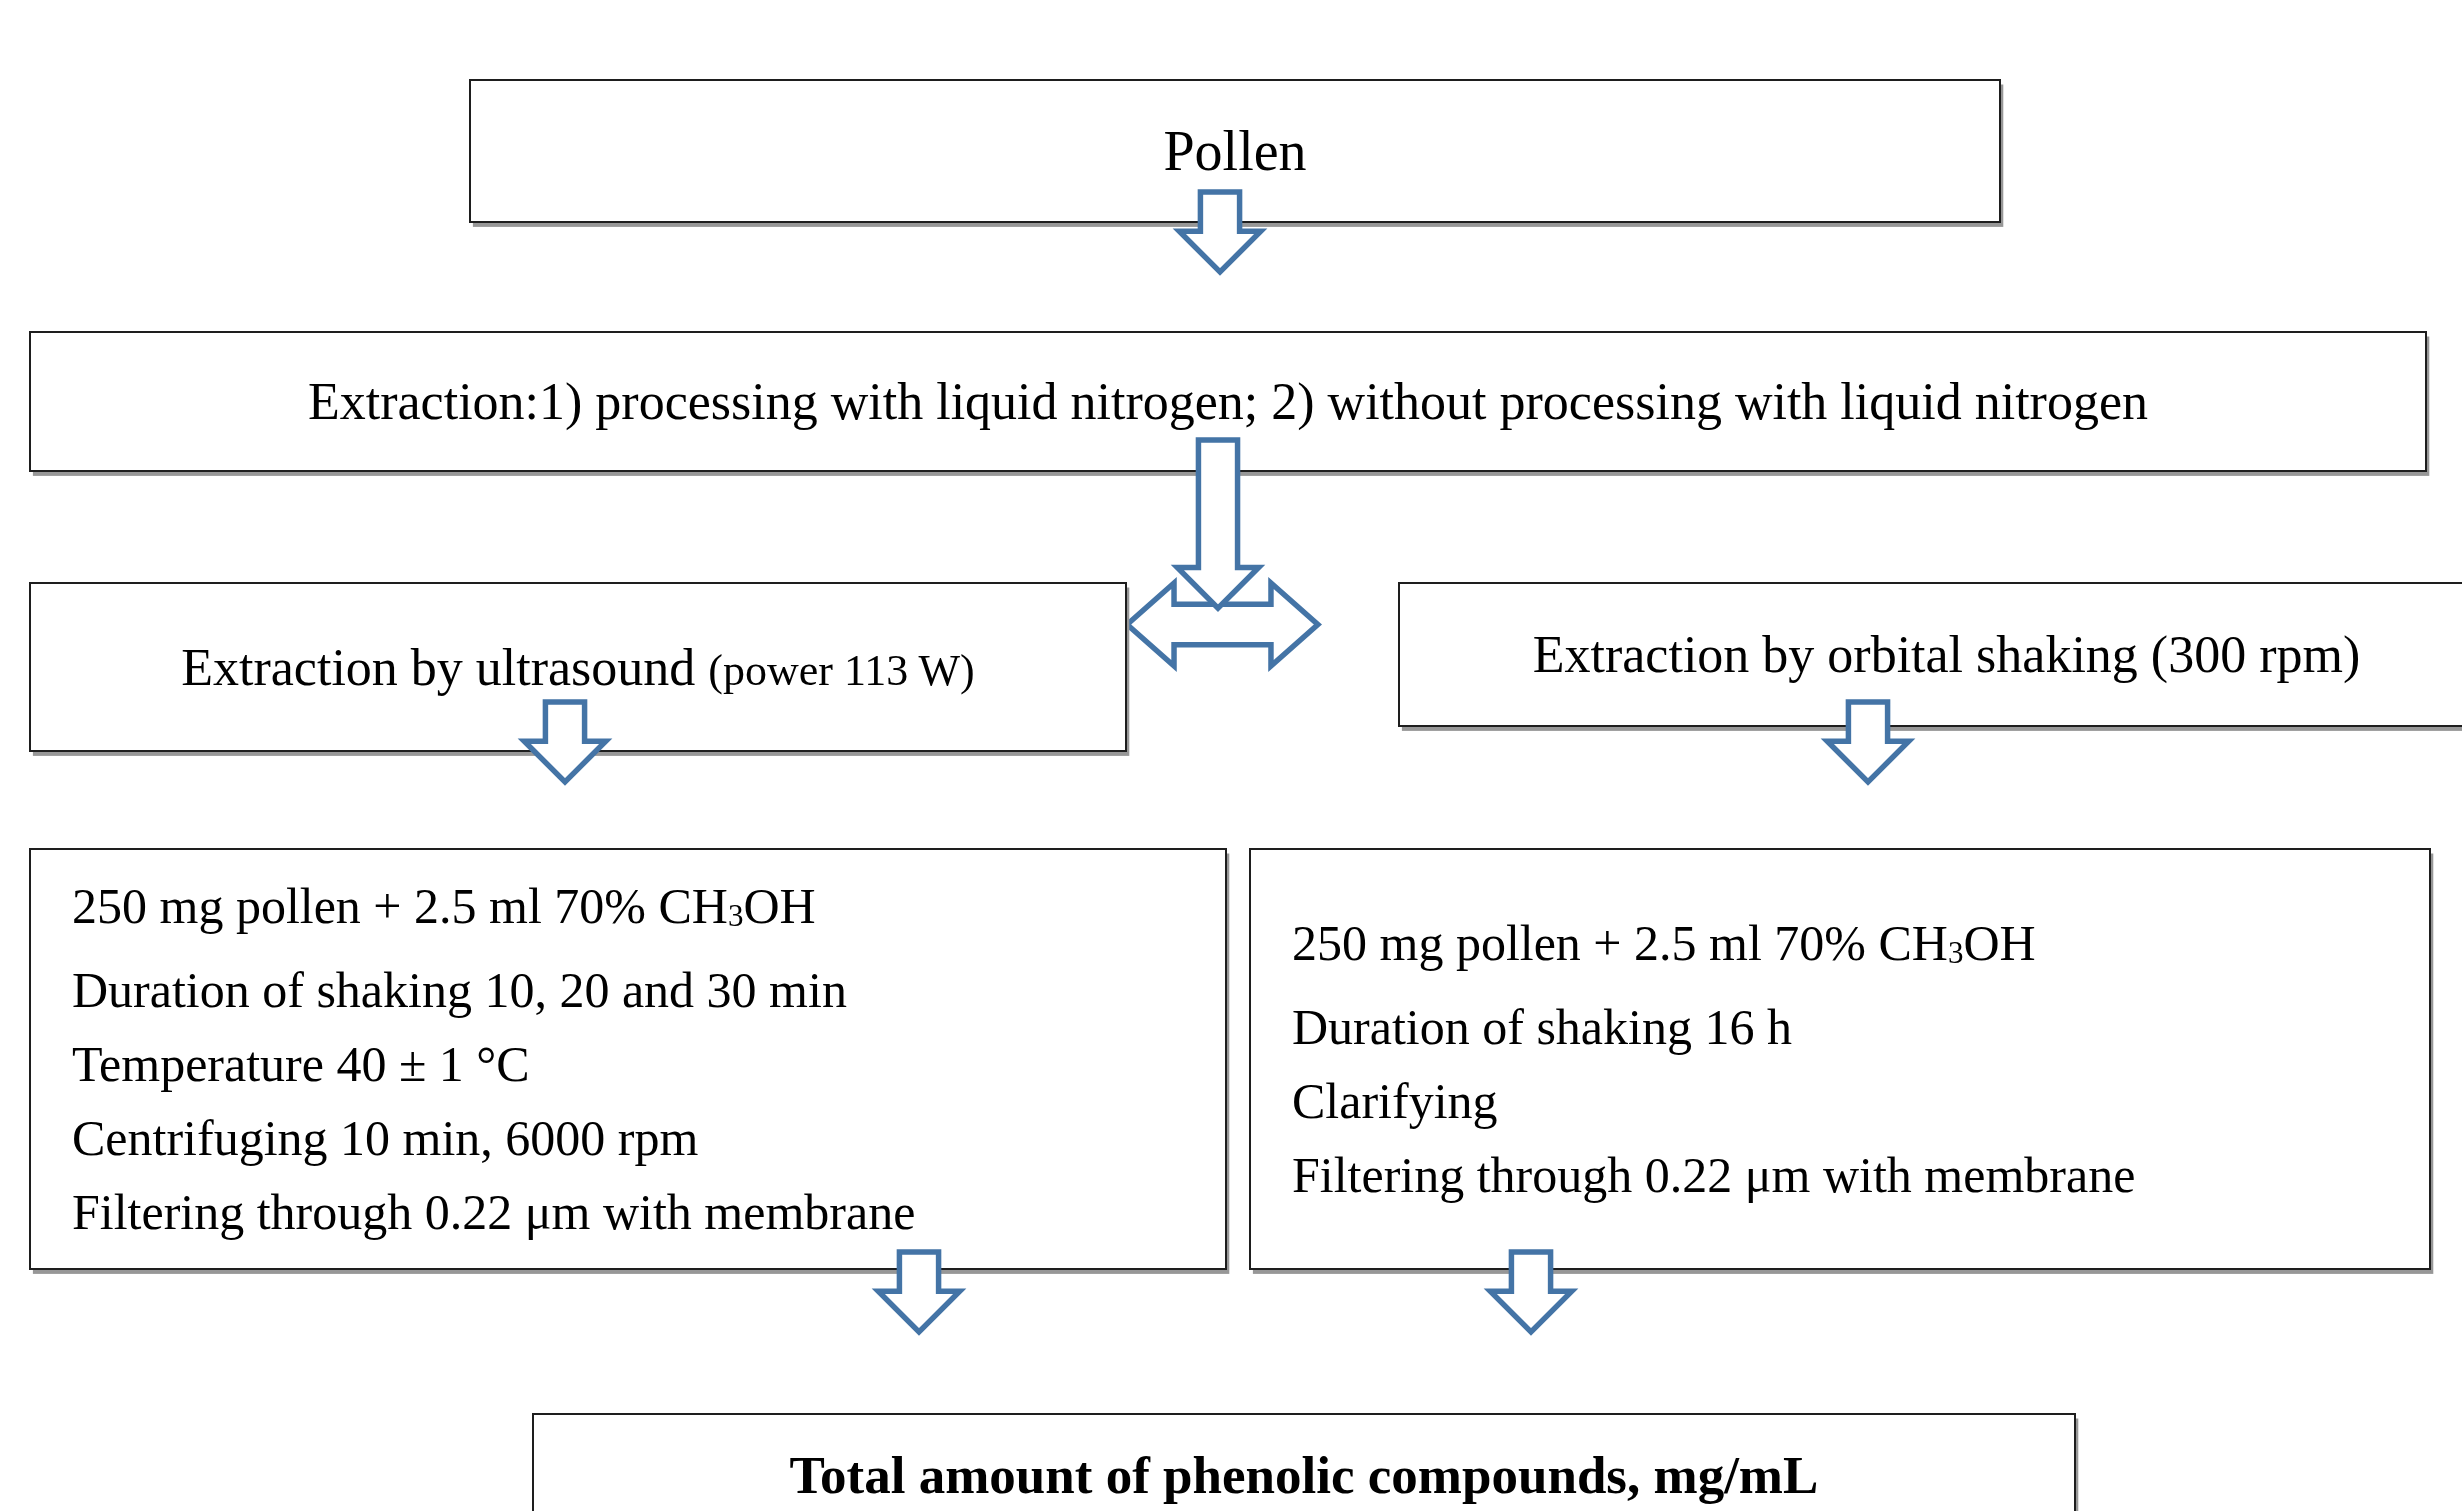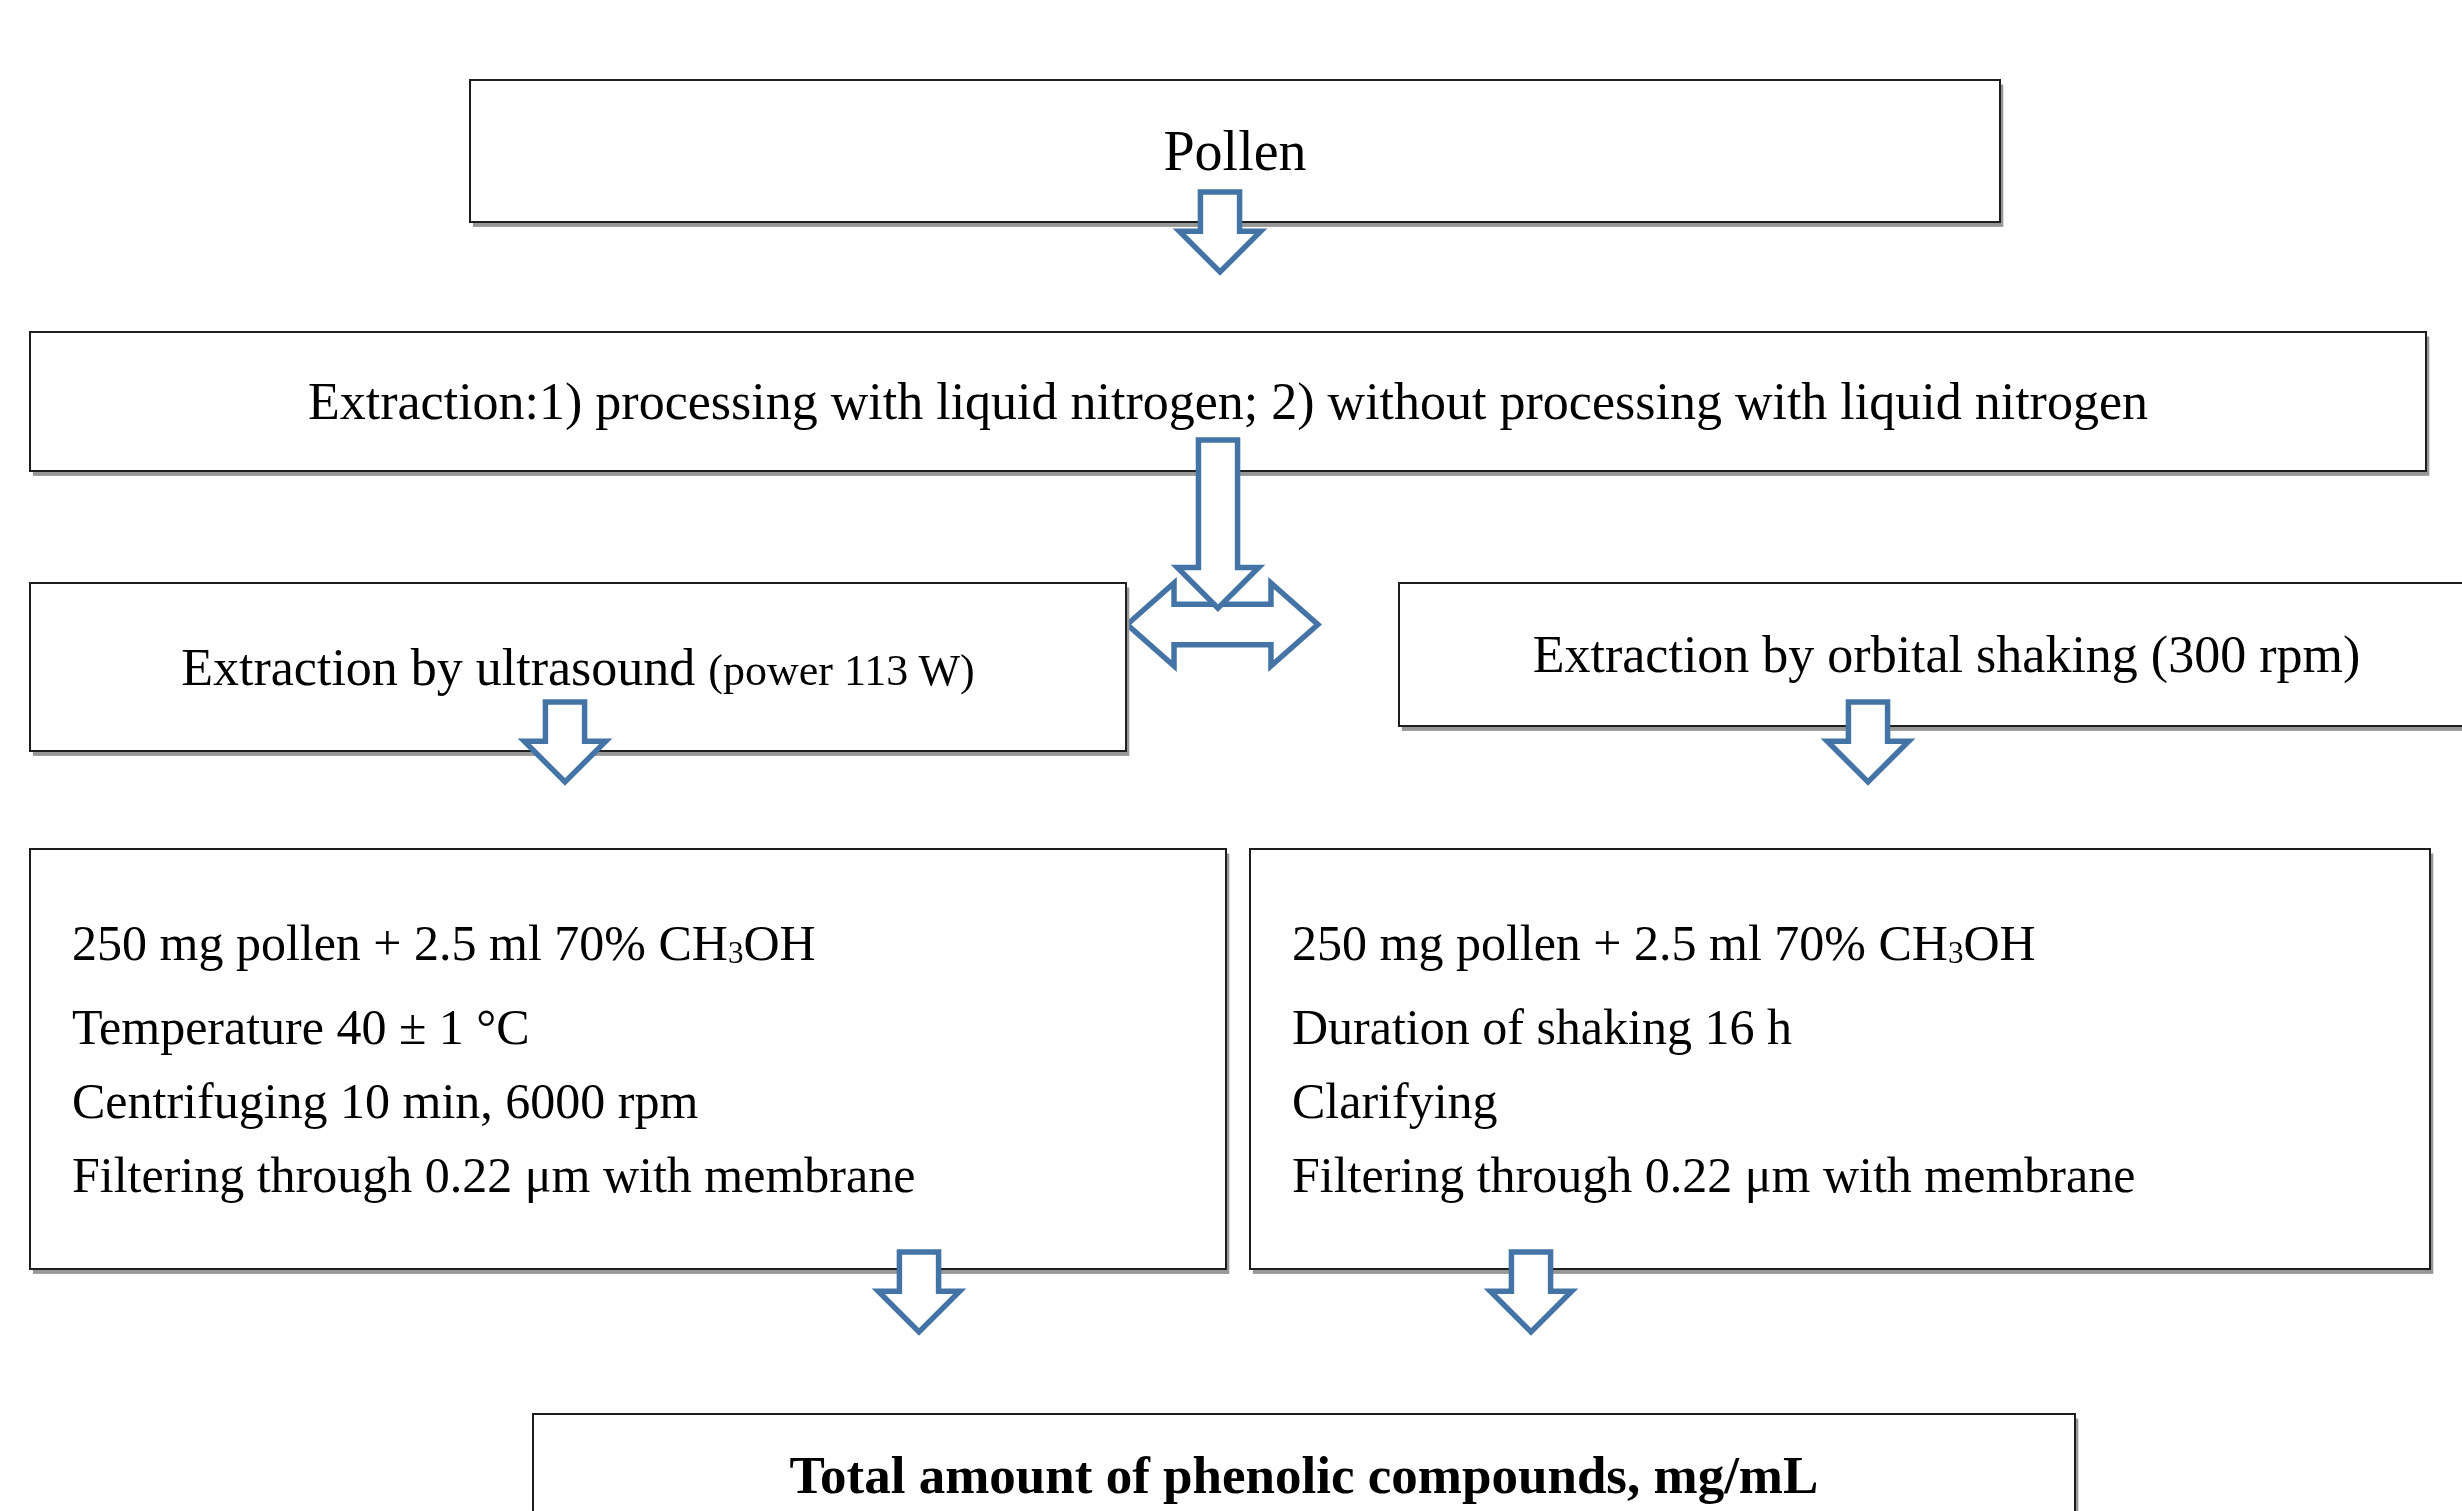--- a/index.html
+++ b/index.html
@@ -60,20 +60,21 @@
 
 <svg class="arr" style="left:518px;top:698px;" width="94" height="88" viewBox="0 0 120 112">
   <path d="M35 5 H85 V55 H112 L60 107 L8 55 H35 Z" fill="#ffffff" stroke="#4474a6" stroke-width="7" stroke-linejoin="miter"></path>
 </svg>
 <svg class="arr" style="left:1821px;top:698px;" width="94" height="88" viewBox="0 0 120 112">
   <path d="M35 5 H85 V55 H112 L60 107 L8 55 H35 Z" fill="#ffffff" stroke="#4474a6" stroke-width="7" stroke-linejoin="miter"></path>
 </svg>
 
 <div class="box detail" style="left:29px;top:805px;width:1198px;height:422px;">
     <div class="line"><span>250 mg pollen + 2.5 ml 70% CH</span><span class="sub">3</span><span>OH</span></div>
+    <div class="line"><span>Duration of shaking 10, 20 and 30 min</span></div>
     <div class="line"><span>Temperature 40 ± 1 °C</span></div>
     <div class="line"><span>Centrifuging 10 min, 6000 rpm</span></div>
     <div class="line"><span>Filtering through 0.22 μm with membrane</span></div>
   </div>
 
 <div class="box detail" style="left:1249px;top:805px;width:1182px;height:422px;">
     <div class="line"><span>250 mg pollen + 2.5 ml 70% CH</span><span class="sub">3</span><span>OH</span></div>
     <div class="line"><span>Duration of shaking 16 h</span></div>
     <div class="line"><span>Clarifying</span></div>
     <div class="line"><span>Filtering through 0.22 μm with membrane</span></div>

